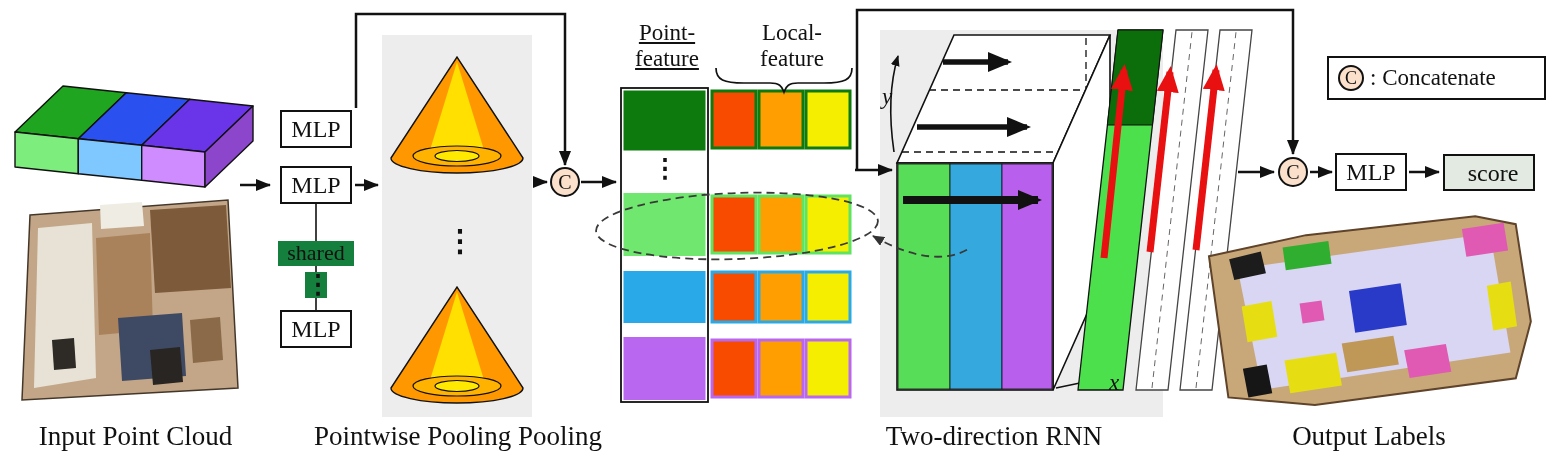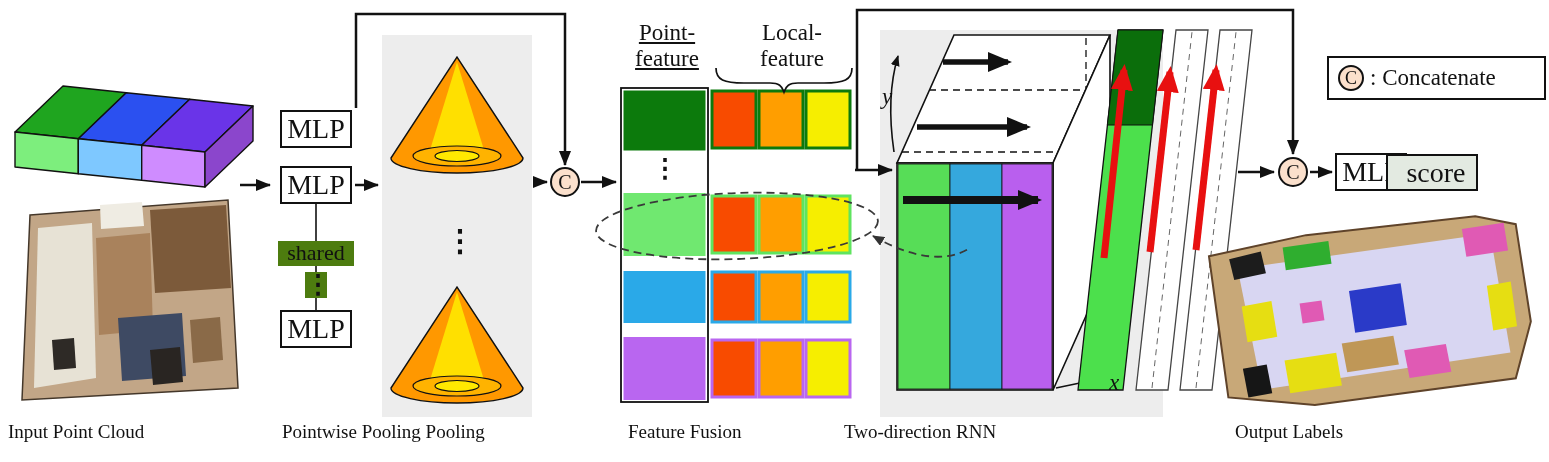--- a/index.html
+++ b/index.html
@@ -2,29 +2,29 @@
 <html><head>
 <meta charset="utf-8">
 <style>
   * { margin:0; padding:0; box-sizing:border-box; }
   html,body { background:#ffffff; }
   .canvas { position:relative; width:1549px; height:462px; background:#fff;
             font-family:"Liberation Serif", serif; color:#111; overflow:hidden; }
   .canvas svg { position:absolute; left:0; top:0; }
   .box { position:absolute; border:2px solid #111; background:#fff;
          display:flex; align-items:center; justify-content:center;
-         font-size:28px; line-height:1; }
+         font-size:24px; line-height:1; }
   .circle { position:absolute; width:30px; height:30px; border:2px solid #111;
             border-radius:50%; background:#fbe0cc; display:flex; align-items:center;
             justify-content:center; font-size:20px; }
   .lbl { position:absolute; text-align:center; line-height:1.12; }
-  .caption { position:absolute; font-size:19px; text-align:left; white-space:nowrap;font-family:Liberation Serif, serif; }
+  .caption { position:absolute; font-size:27px; text-align:center; white-space:nowrap;font-family:Liberation Serif, serif; }
   .dots { position:absolute; font-weight:bold; text-align:center; line-height:1;
           background:#fff0; }
-  .whitebg { background:#4d7c0f; }
+  .whitebg { background:#15803d; }
   .legend { position:absolute; left:1327px; top:56px; width:219px; height:44px;
             border:2px solid #111; background:#fff; display:flex; align-items:center;
             gap:6px; padding:0 9px; font-size:23px; }
   .legend .lcircle { position:static; width:26px; height:26px; font-size:18px;
             border:2px solid #111; border-radius:50%; background:#fbe0cc;
             display:flex; align-items:center; justify-content:center; flex:0 0 auto; }
   .italic { font-style:italic; }
 </style>
 </head>
 <body>
@@ -203,21 +203,20 @@
 
 <div class="lbl italic" style="left:876px; top:84px; width:22px; font-size:23px;">y</div>
 <div class="lbl italic" style="left:1103px; top:370px; width:22px; font-size:23px;">x</div>
 
 <div class="legend">
   <div class="lcircle">C</div>
   <span>: Concatenate</span>
 </div>
 
 <div class="box" style="left:1335px; top:153px; width:72px; height:38px;">MLP</div>
-<div class="box" style="left:1386px; top:154px; width:92px; height:37px; background:#e3eae1;padding-left:8px;">score</div>
+<div class="box" style="left:1443px; top:154px; width:92px; height:37px; background:#e3eae1;padding-left:8px;">score</div>
 
 <div class="caption" style="left:8px; top:421px; width:255px;">Input Point Cloud</div>
 <div class="caption" style="left:282px; top:421px; width:352px;">Pointwise Pooling Pooling</div>
-<div class="caption" style="left:628px; top:421px; width:230px;">Feature Fusion</div>
 <div class="caption" style="left:844px; top:421px; width:300px;">Two-direction RNN</div>
 <div class="caption" style="left:1235px; top:421px; width:268px;">Output Labels</div>
 
 </div>
 
 </body></html>

